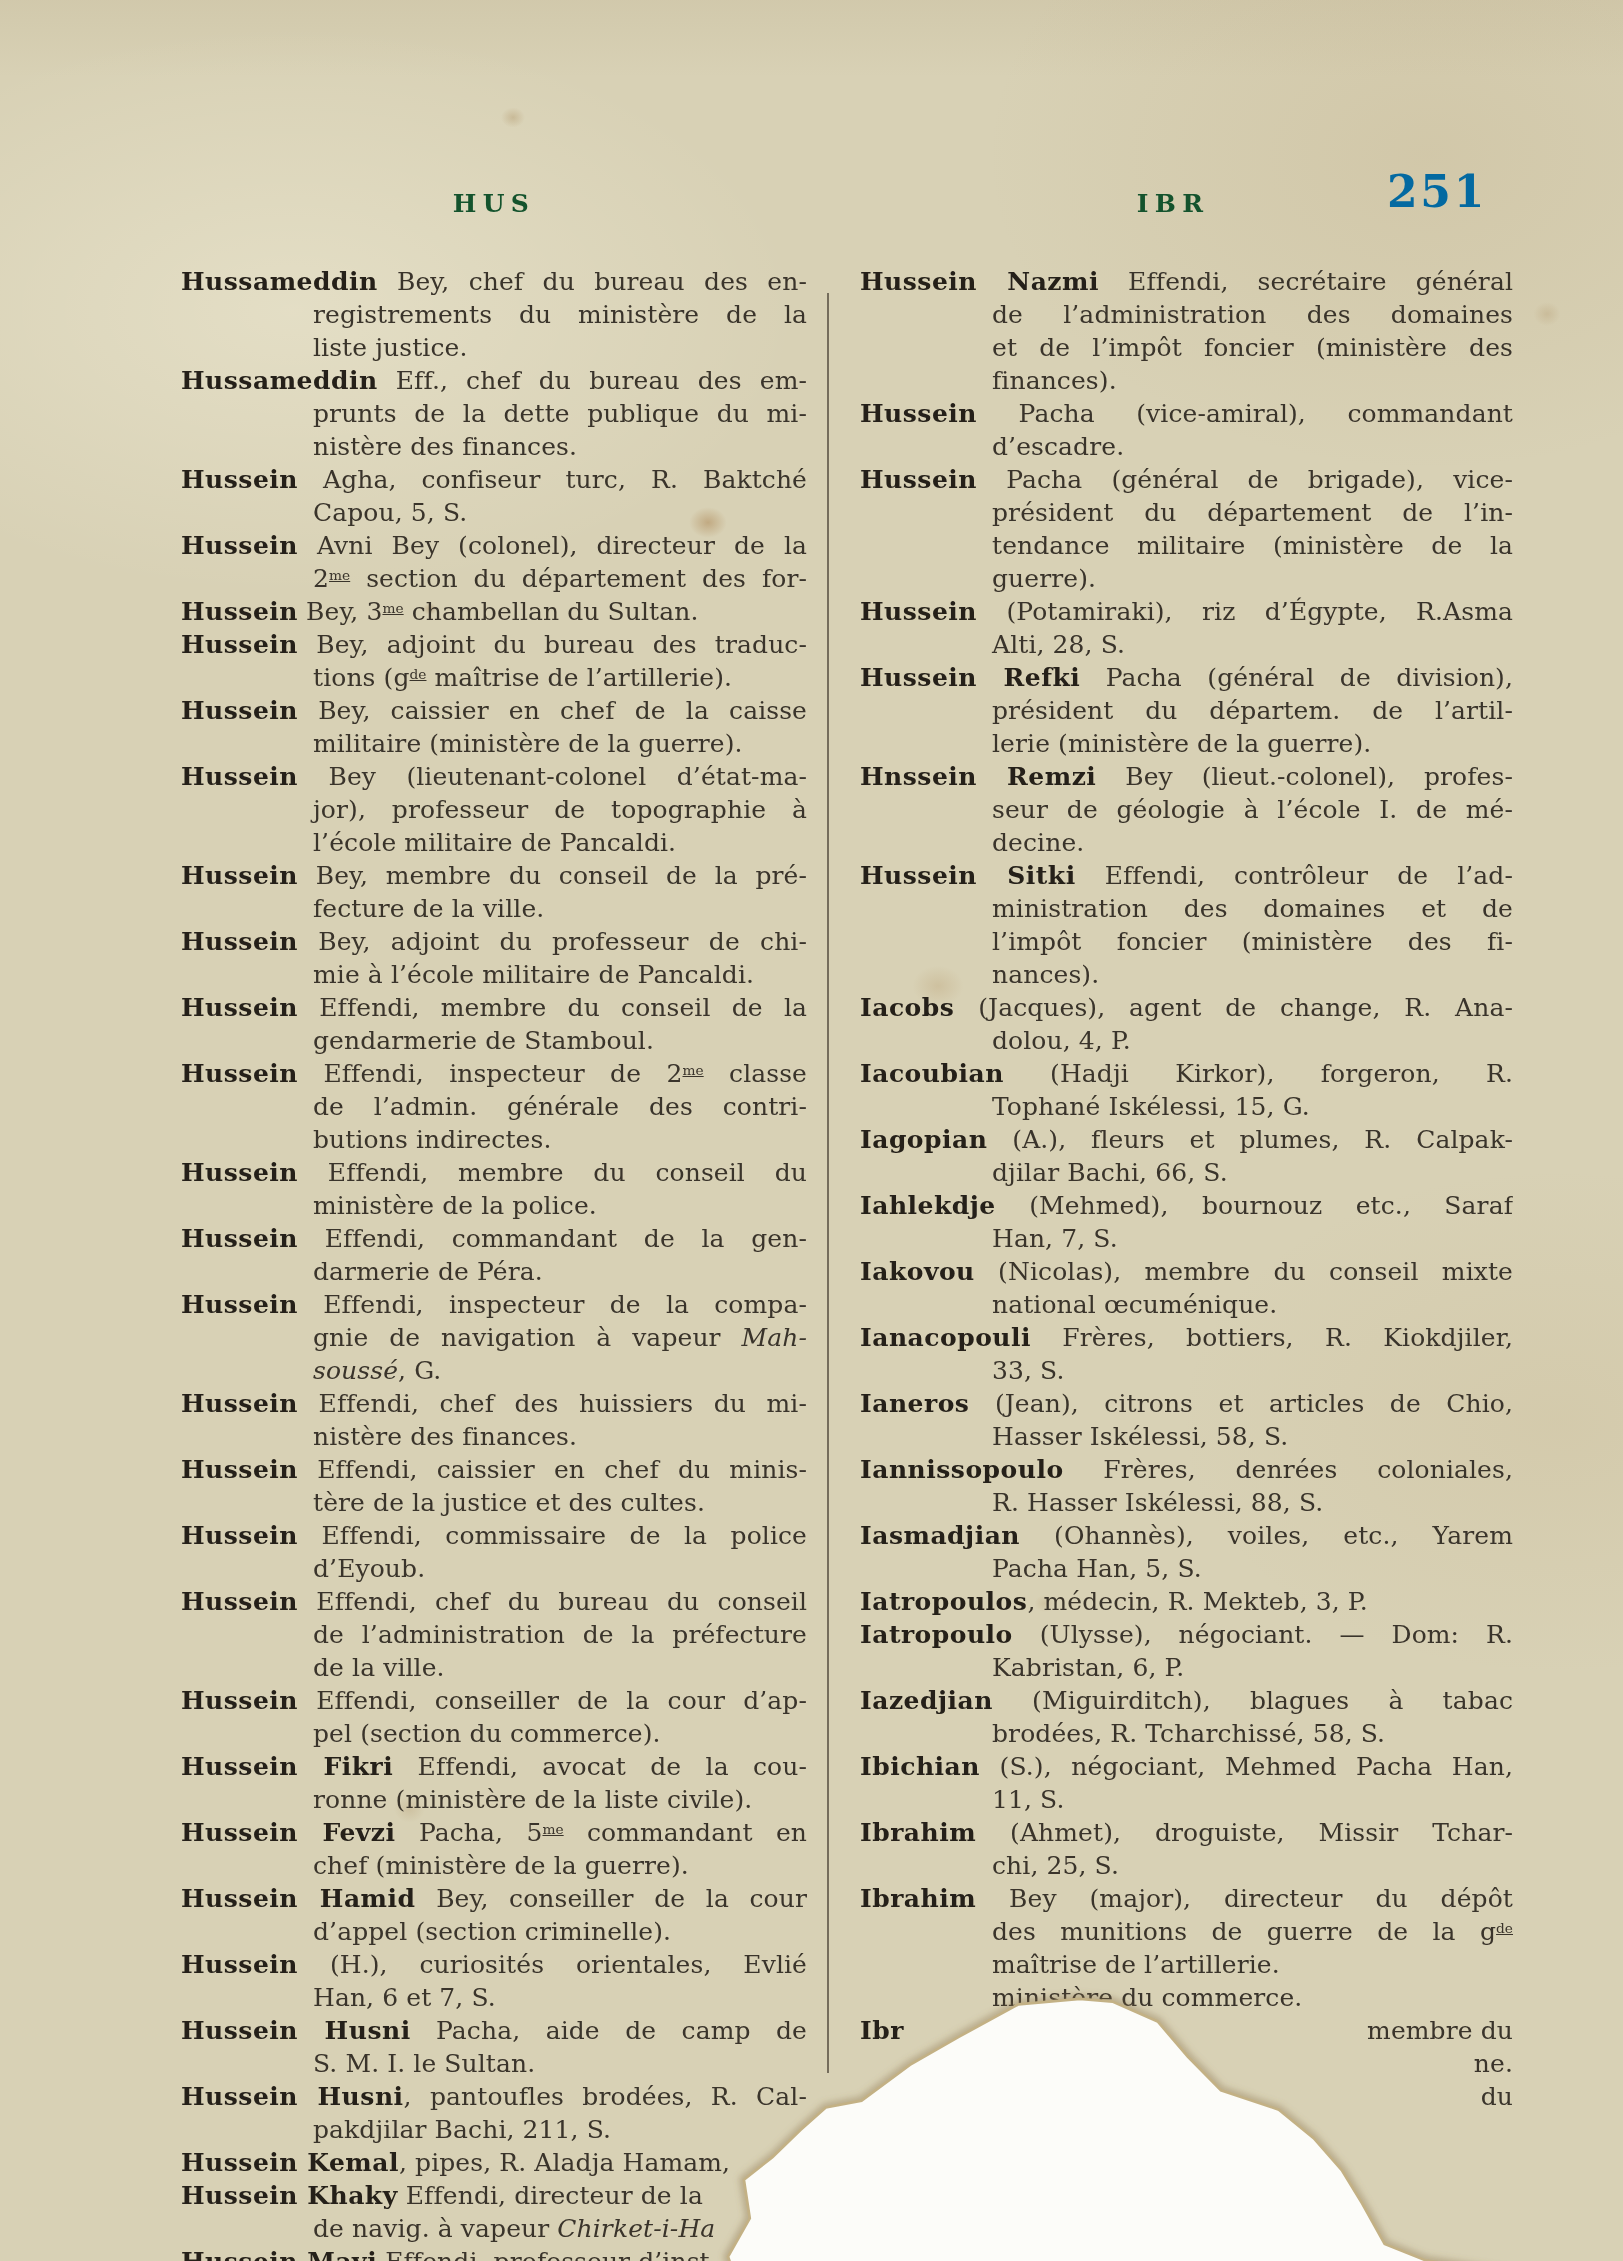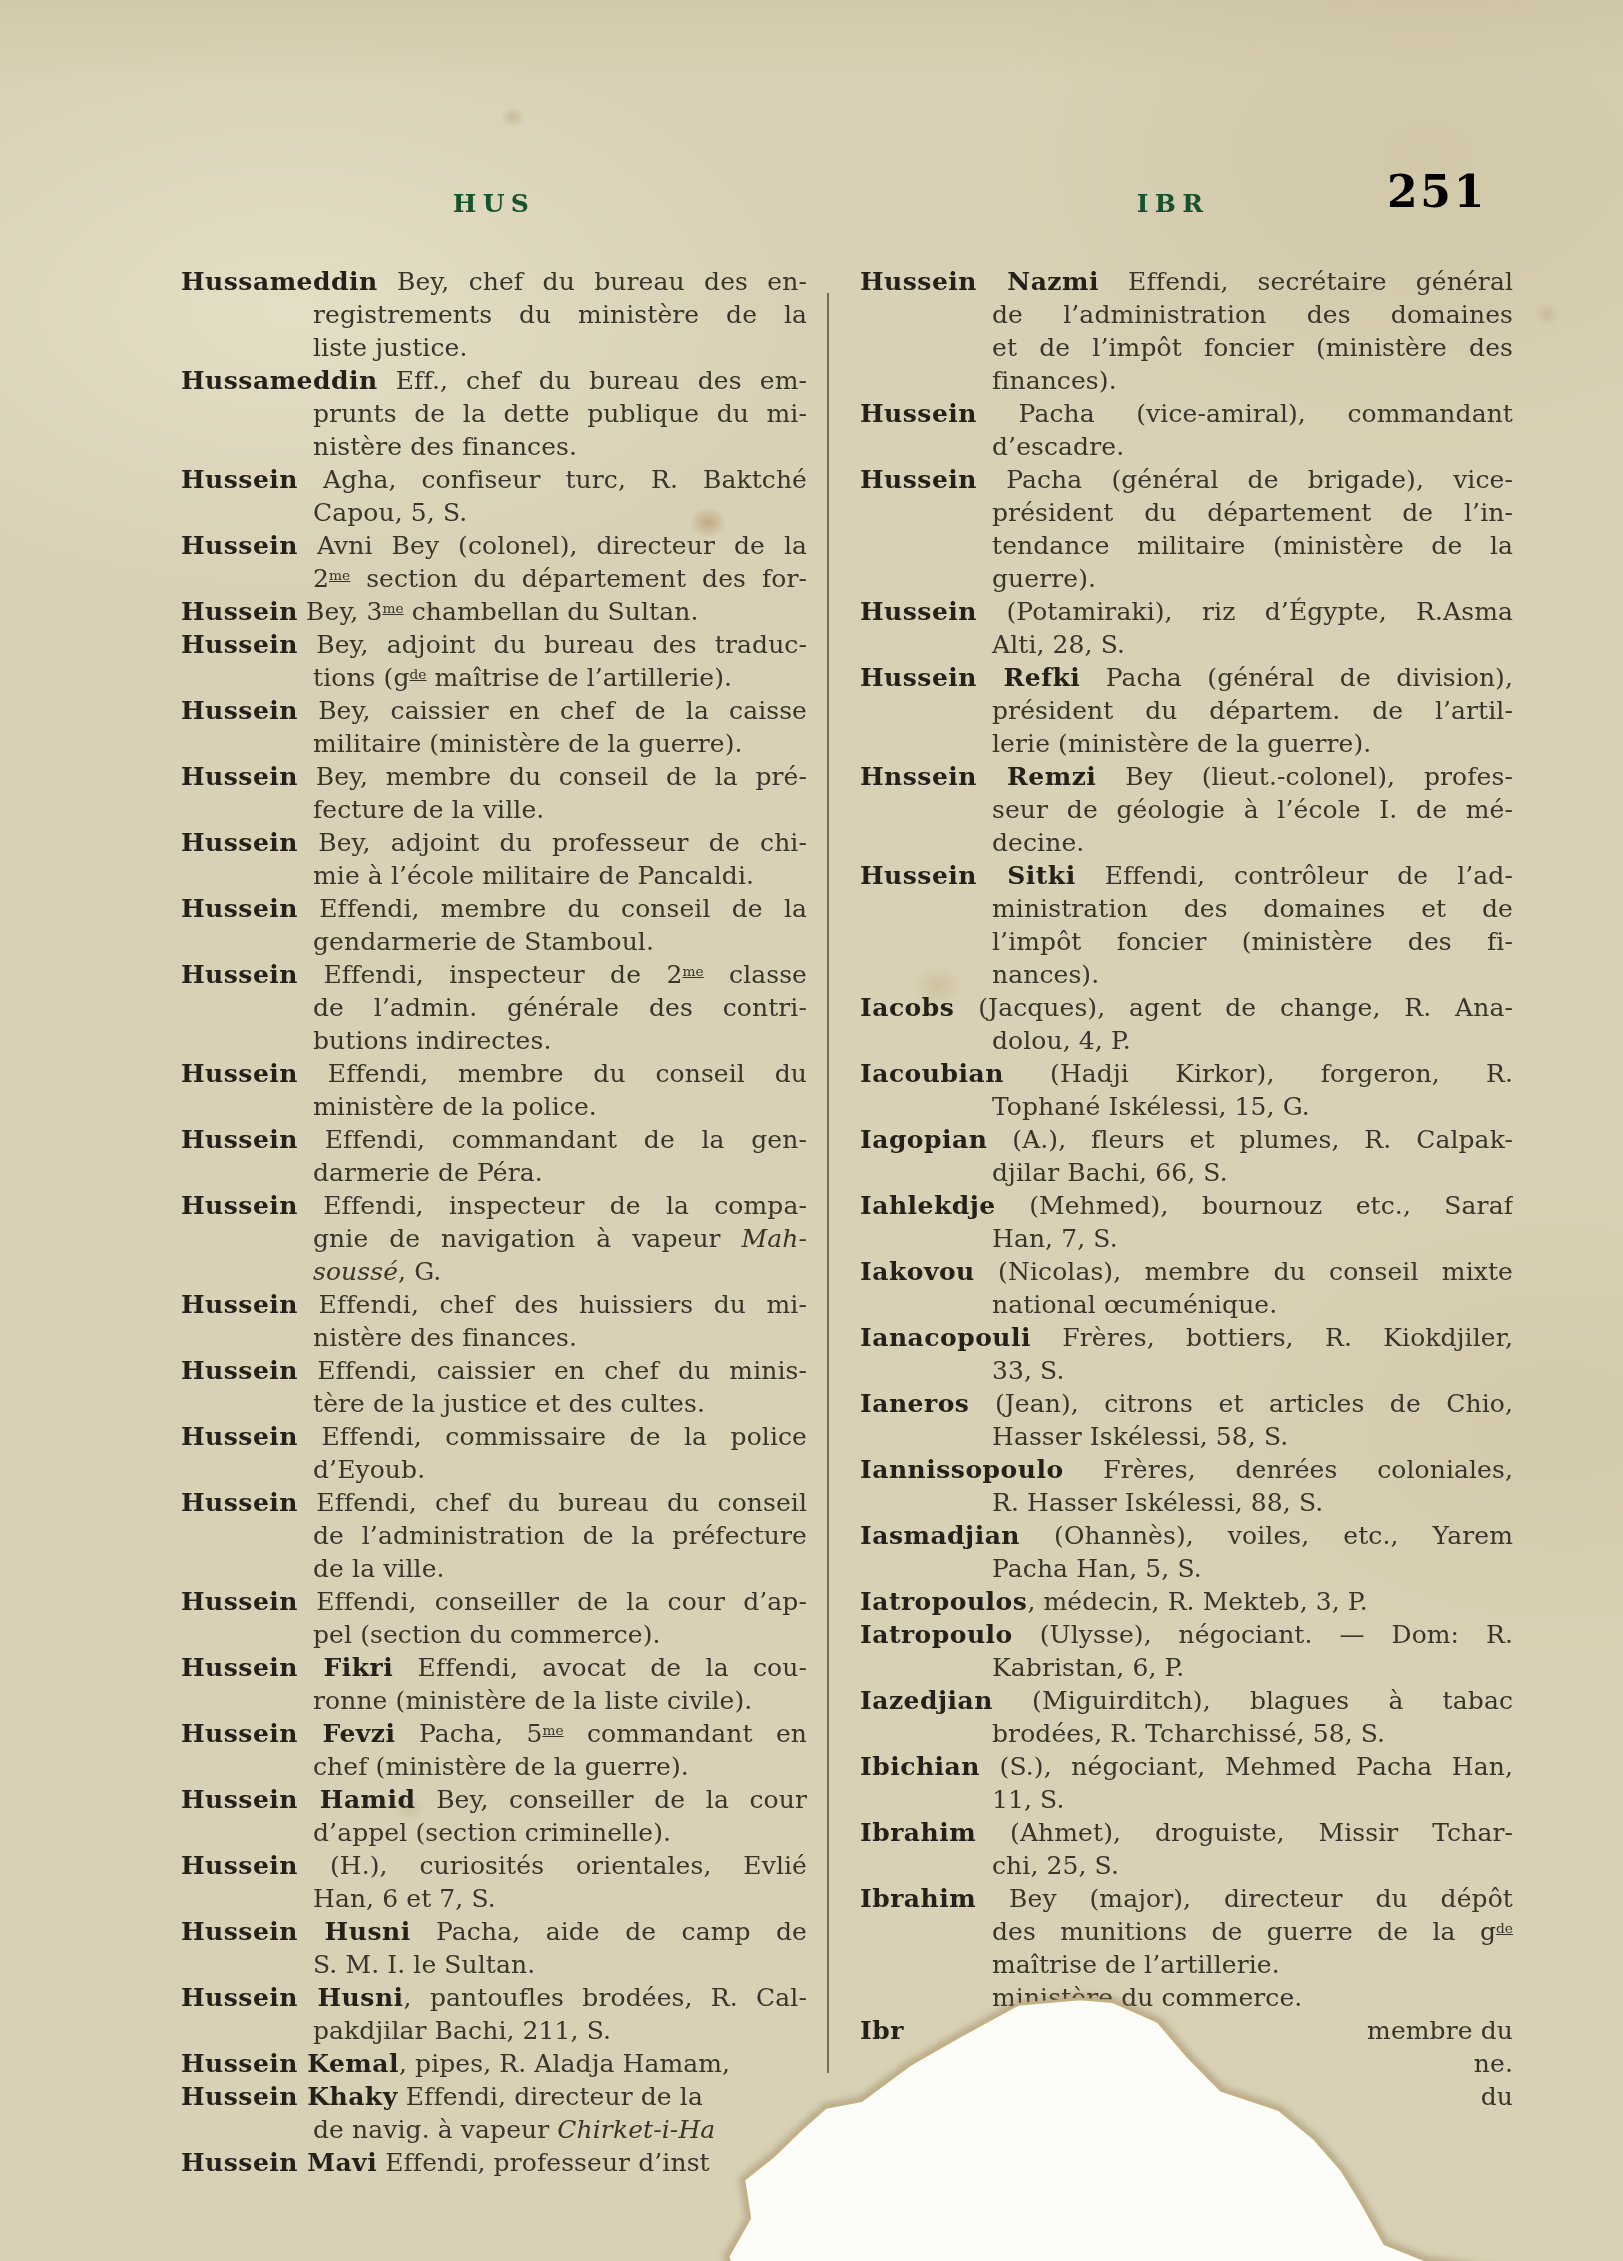--- a/index.html
+++ b/index.html
@@ -28,21 +28,21 @@
   }
   .stain{position:absolute;border-radius:50%;pointer-events:none;}
   .runhead{
     position:absolute;top:189px;height:32px;
     font-size:25px;font-weight:bold;letter-spacing:6.3px;
     color:#14532d;text-align:center;z-index:1;
   }
   .pagenum{
     position:absolute;top:166px;right:136px;
     font-size:44px;font-weight:bold;letter-spacing:2.7px;
-    color:#000000;z-index:1;margin-left:20px;
+    color:#0369a1;z-index:1;margin-left:20px;
   }
   .divider{
     position:absolute;left:827px;top:293px;width:1.8px;height:1780px;
     background:var(--rule);opacity:.72;z-index:1;
   }
   .col{position:absolute;top:265px;z-index:2;color:var(--ink);}
   .col-left{left:181px;width:626px;}
   .col-right{left:860px;width:653px;}
   .line{
     height:33px;line-height:33px;font-size:25px;overflow:hidden;
@@ -99,20 +99,25 @@
     <div class="entry">
       <div class="line first"><b class="nm">Hussein</b> Bey, 3<sup>me</sup> chambellan du Sultan.</div>
     </div>
     <div class="entry">
       <div class="line first j"><b class="nm">Hussein</b> Bey, adjoint du bureau des traduc-</div>
       <div class="line cont">tions (g<sup>de</sup> maîtrise de l’artillerie).</div>
     </div>
     <div class="entry">
       <div class="line first j"><b class="nm">Hussein</b> Bey, caissier en chef de la caisse</div>
       <div class="line cont">militaire (ministère de la guerre).</div>
+    </div>
+    <div class="entry">
+      <div class="line first j"><b class="nm">Hussein</b> Bey (lieutenant-colonel d’état-ma-</div>
+      <div class="line cont j">jor), professeur de topographie à</div>
+      <div class="line cont">l’école militaire de Pancaldi.</div>
     </div>
     <div class="entry">
       <div class="line first j"><b class="nm">Hussein</b> Bey, membre du conseil de la pré-</div>
       <div class="line cont">fecture de la ville.</div>
     </div>
     <div class="entry">
       <div class="line first j"><b class="nm">Hussein</b> Bey, adjoint du professeur de chi-</div>
       <div class="line cont">mie à l’école militaire de Pancaldi.</div>
     </div>
     <div class="entry">

